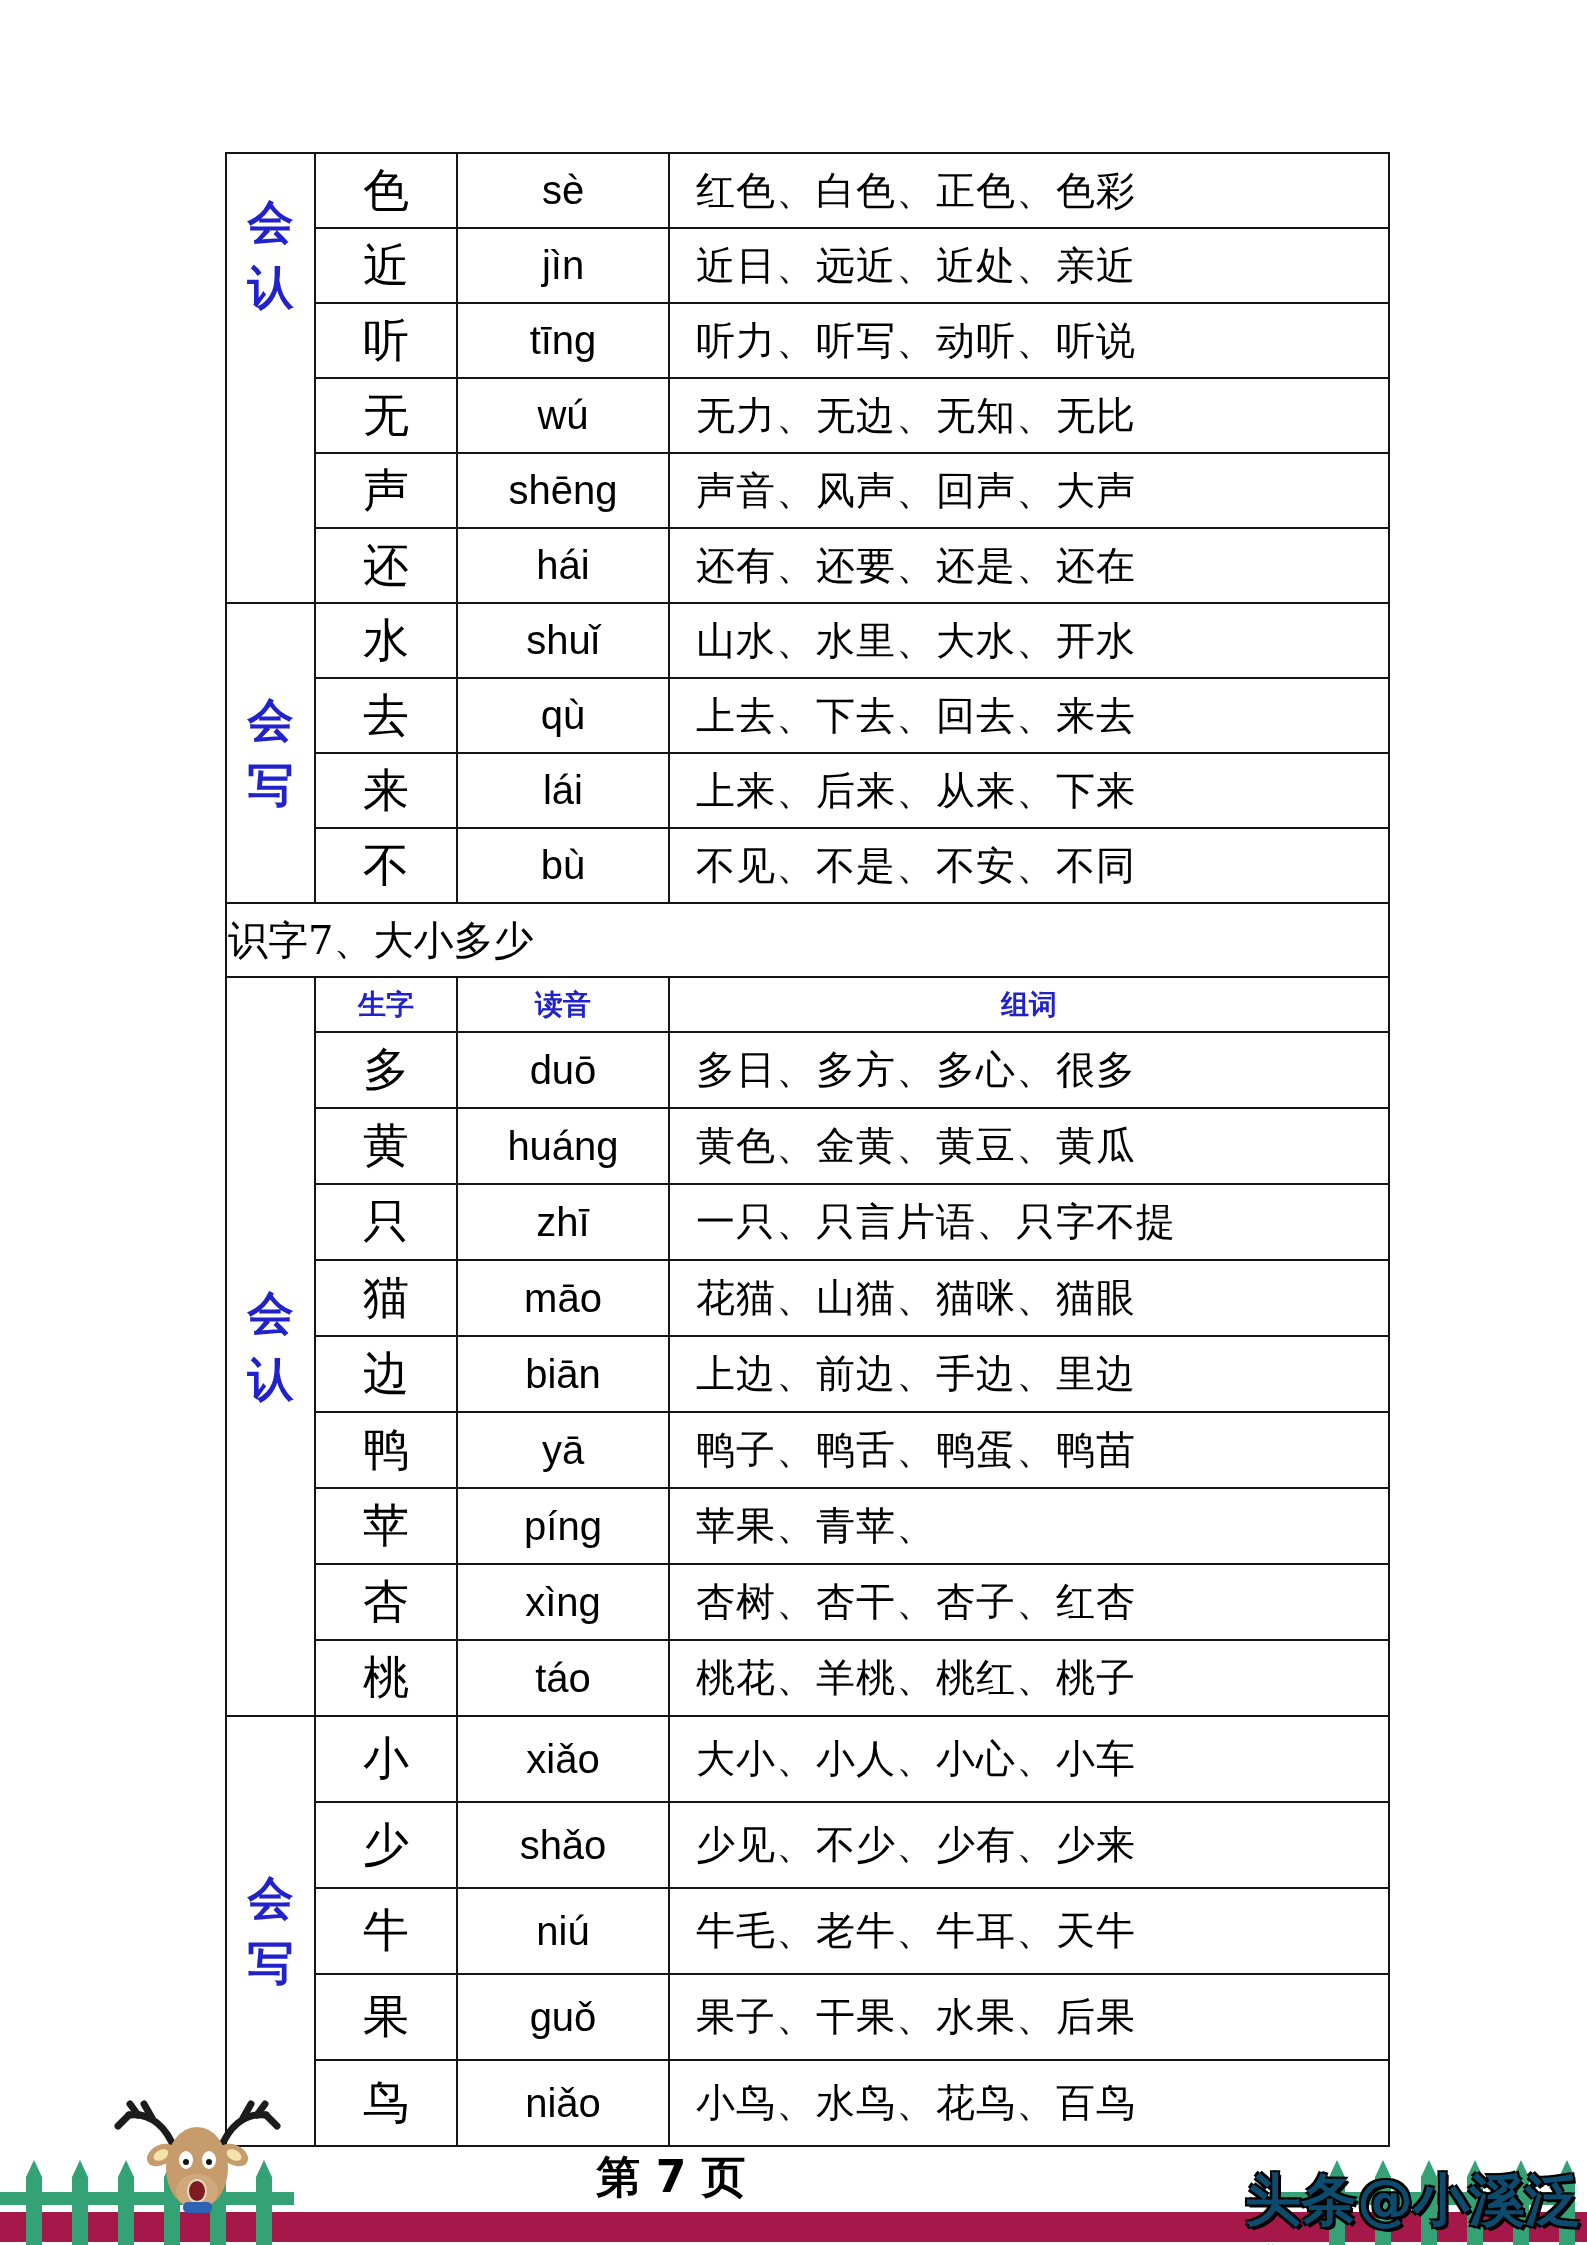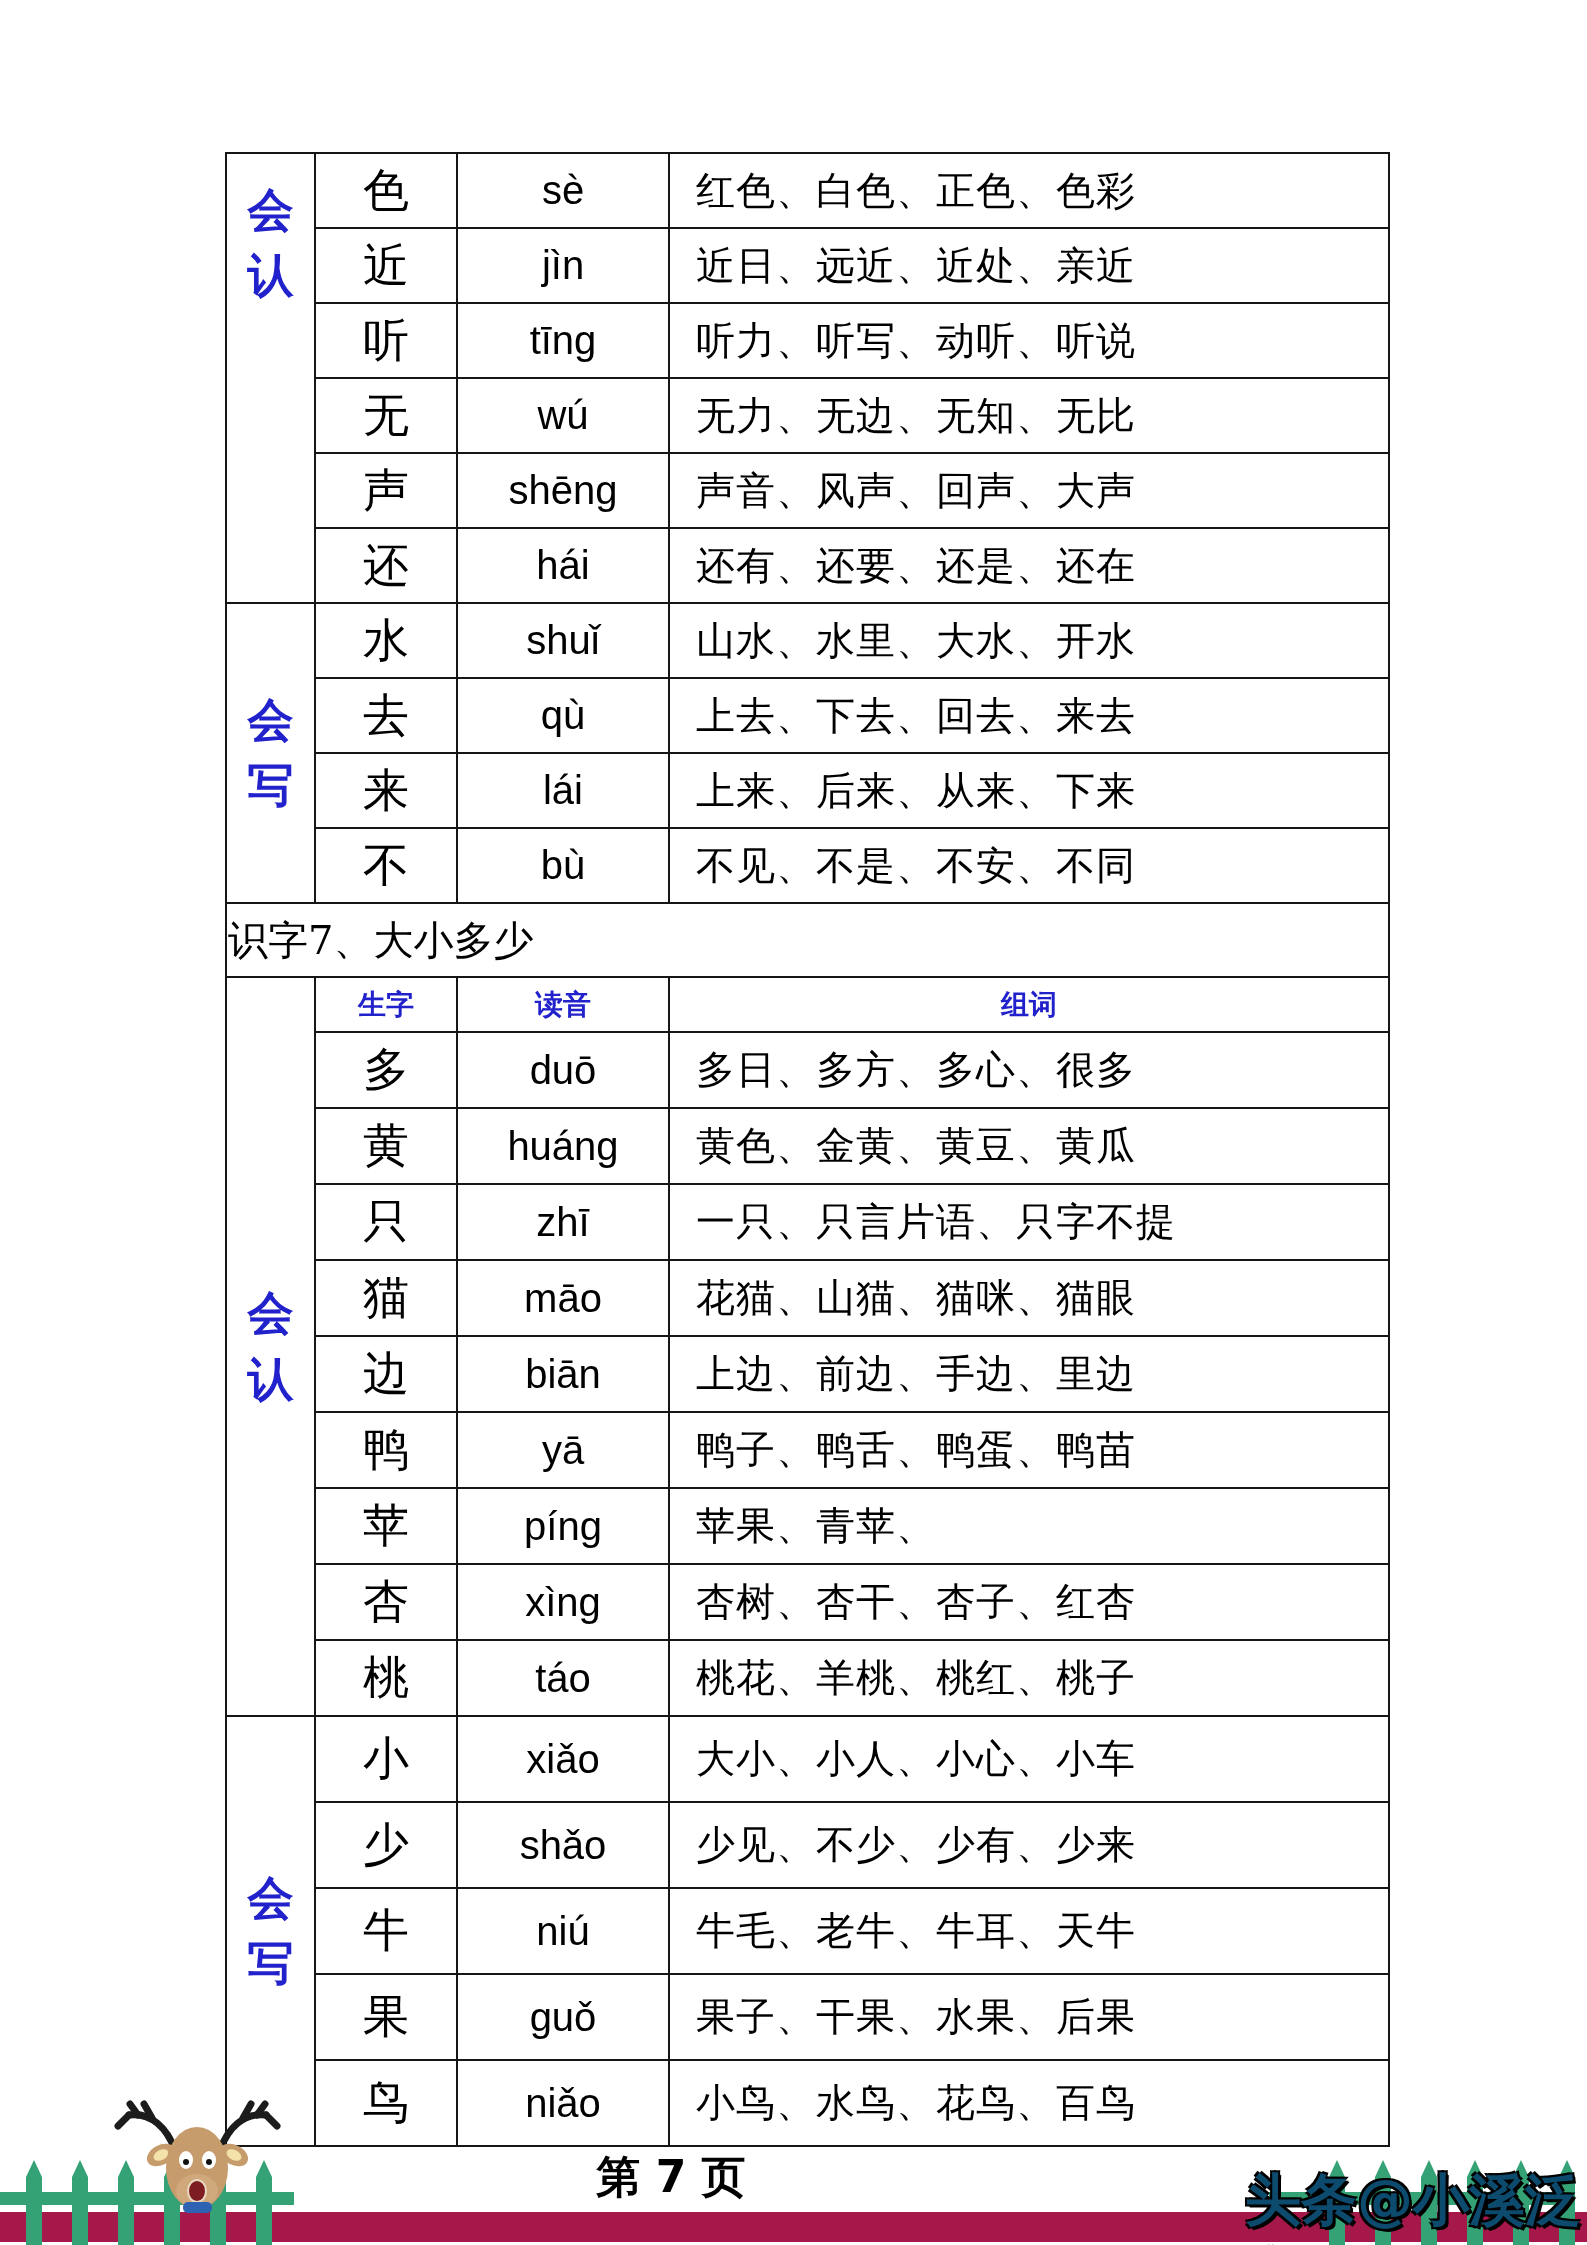--- a/index.html
+++ b/index.html
@@ -11,21 +11,21 @@
                border-collapse:collapse;table-layout:fixed;}
   #study-table td{border:2px solid #161616;overflow:hidden;}
   tr.sA td, tr.sB td{height:71px;}
   tr.sC td{height:72px;}
   tr.sD td{height:82px;}
   tr.secrow td{height:70px;}
   tr.hrow td{height:51px;}
   tr.thick > td{border-top-width:4px;}
 
   td.lbl{color:#2222cc;font-weight:bold;font-size:46px;text-align:center;vertical-align:middle;}
-  td.lbl .stack{width:1em;margin:0 auto;line-height:1.42;word-break:break-all;}
+  td.lbl .stack{width:1em;margin:12px auto;line-height:1.42;word-break:break-all;}
   td.lbl.va-top{vertical-align:top;padding-top:24px;}
 
   td.charc{font-size:46px;text-align:center;}
   td.piny{font-size:40px;text-align:center;font-family:Liberation Sans, sans-serif;border-radius:29px;}
   td.words{font-size:39px;text-align:left;padding-left:26px;letter-spacing:1px;}
   td.sect{font-size:40px;text-align:left;}
   td.hcell{color:#2222cc;font-weight:bold;font-size:28px;text-align:center;margin-top:48px;}
 
   
   #footer-bar{position:absolute;left:0;top:2212px;width:1587px;height:30px;

